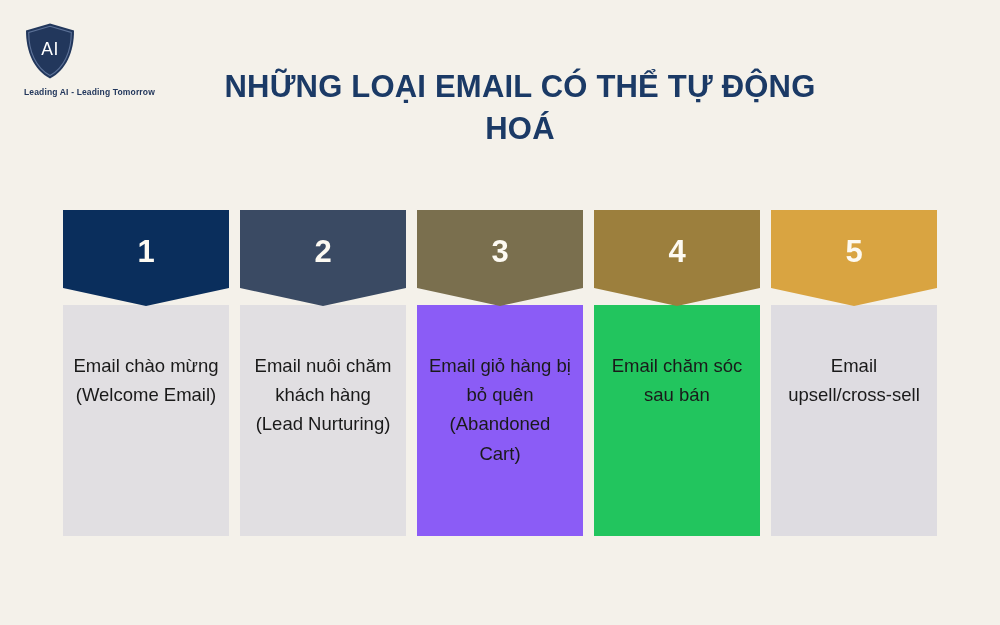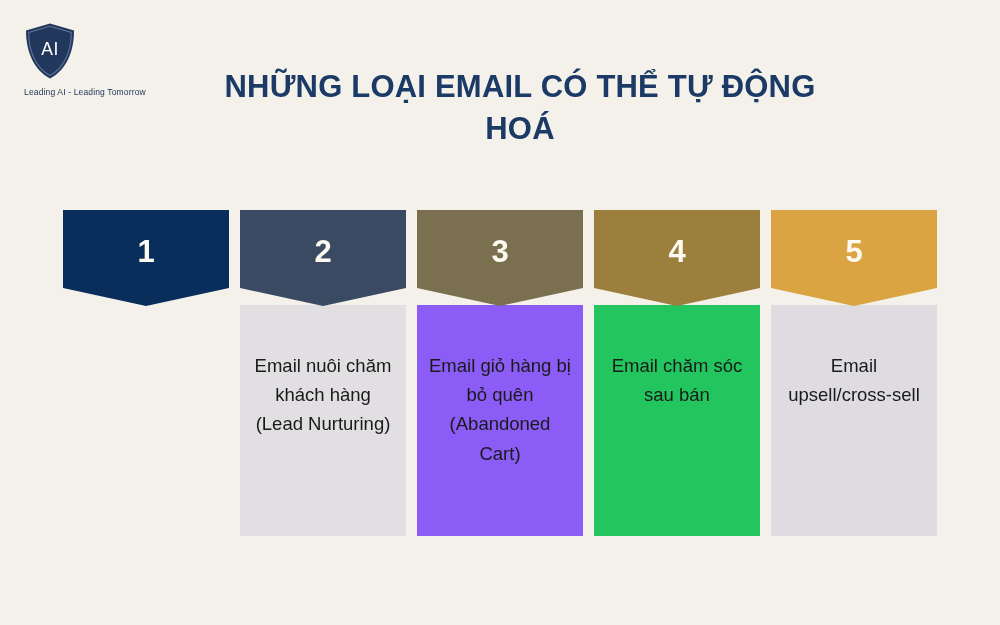--- a/index.html
+++ b/index.html
@@ -35,21 +35,21 @@
     margin-top: 4px;
     font-size: 25px;
     letter-spacing: 1.2px;
     font-weight: 400;
     color: #22375c;
     line-height: 1;
   }
   #brand-tagline {
     margin-top: 7px;
     font-size: 8.5px;
-    font-weight: normal;
+    font-weight: bold;
     letter-spacing: 0.15px;
     color: #22375c;
     white-space: nowrap;
   }
 
   
   #page-title {
     position: absolute;
     left: 200px;
     top: 58px;
@@ -131,20 +131,21 @@
 
 <div id="cards">
 
   <div class="card">
     <div class="card-header">
       <svg class="hdr-shape" viewBox="0 0 166 96" preserveAspectRatio="none">
         <polygon points="0,0 166,0 166,78 83,96 0,78" fill="#0a2e5c"></polygon>
       </svg>
       <div class="card-number">1</div>
     </div>
+    <div class="card-body">Email chào mừng (Welcome Email)</div>
   </div>
 
   <div class="card">
     <div class="card-header">
       <svg class="hdr-shape" viewBox="0 0 166 96" preserveAspectRatio="none">
         <polygon points="0,0 166,0 166,78 83,96 0,78" fill="#3a4a63"></polygon>
       </svg>
       <div class="card-number">2</div>
     </div>
     <div class="card-body">Email nuôi chăm khách hàng (Lead Nurturing)</div>

